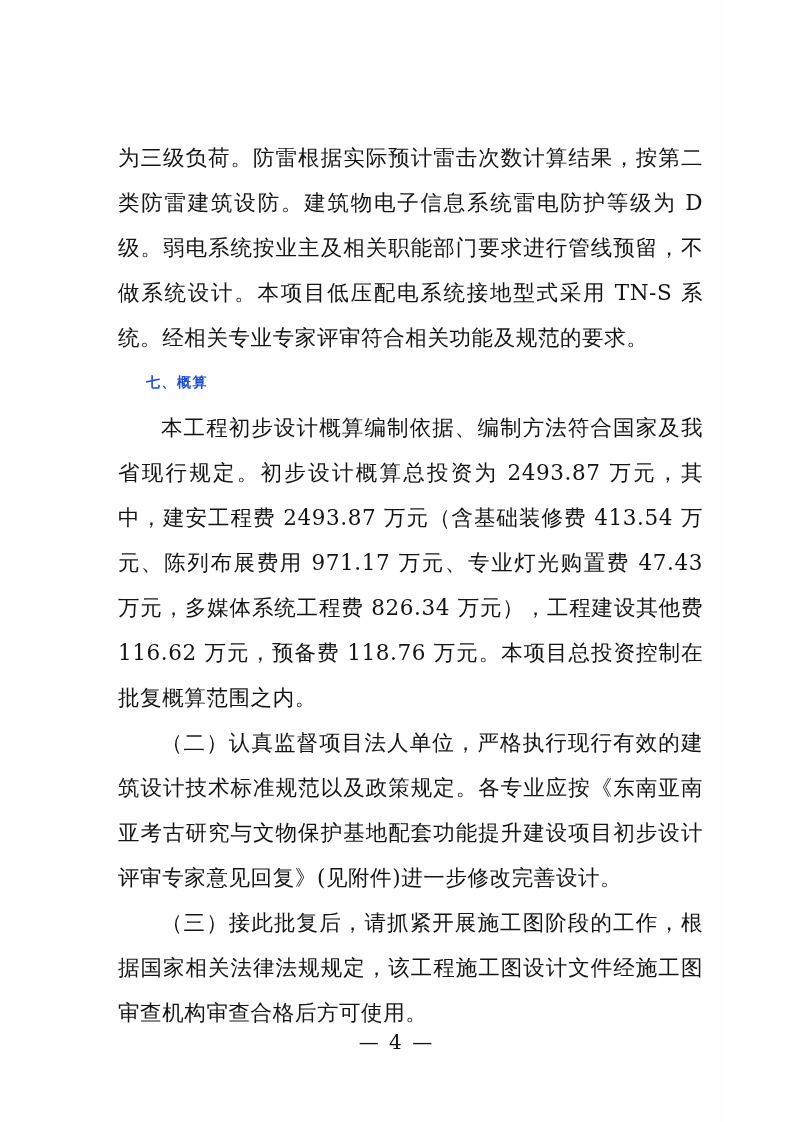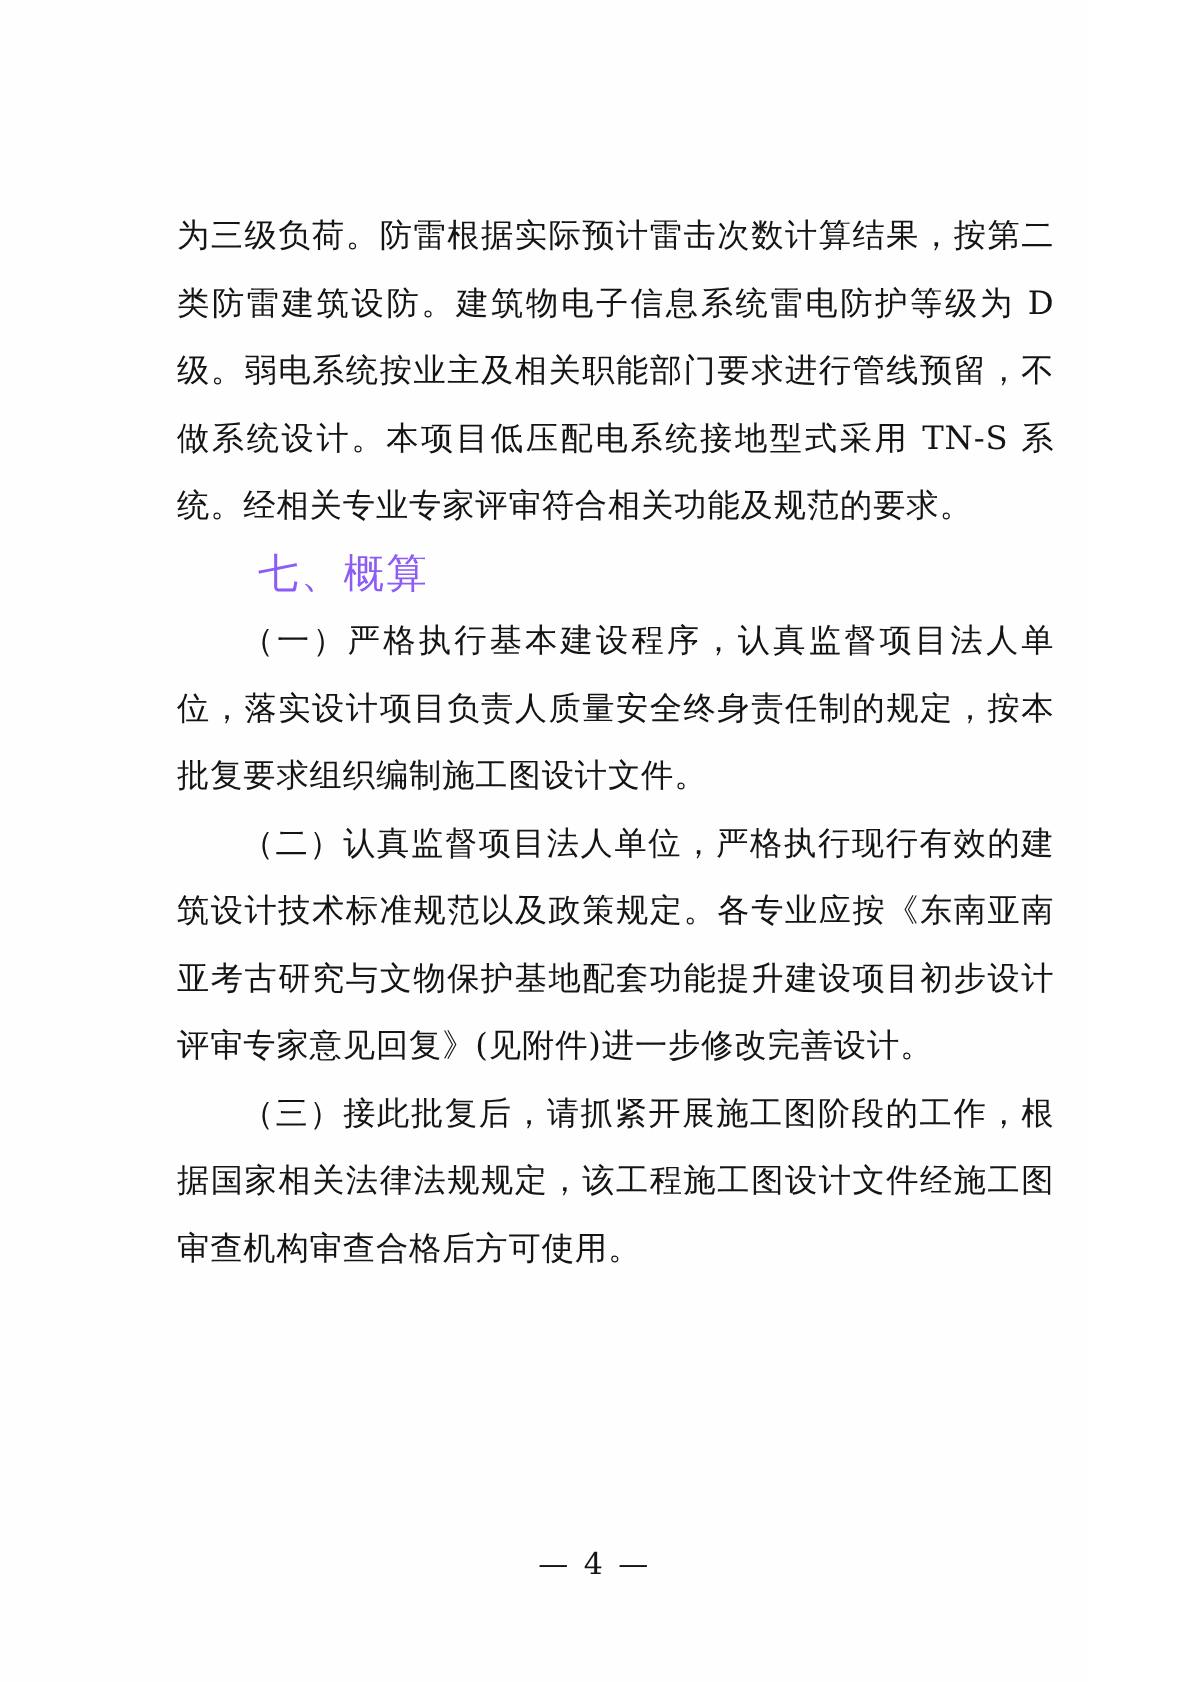--- a/index.html
+++ b/index.html
@@ -37,27 +37,27 @@
     text-align: justify;
     text-justify: inter-ideograph;
     font-family: "DejaVu Serif", "Liberation Serif", serif;
     color: #141414;
   }
   p.indent {
     text-indent: 2em;
   }
   h2.section {
     margin: 0;
-    font-size: 27px;
+    font-size: 14px;
     line-height: 45px;
-    font-weight: normal;
+    font-weight: bold;
     text-indent: 2em;
     letter-spacing: 1.5px;
     font-family: "DejaVu Serif", "Liberation Serif", serif;
-    color: #8b5cf6;
+    color: #1d4ed8;
   }
   .footer {
     position: absolute;
     left: 0;
     top: 1030px;
     width: 793px;
     text-align: center;
     font-size: 20px;
     letter-spacing: 2px;
     color: #141414;
@@ -68,23 +68,23 @@
 <body>
 
 <div class="page">
 
   <div class="content">
 
     <p class="para">为三级负荷。防雷根据实际预计雷击次数计算结果，按第二类防雷建筑设防。建筑物电子信息系统雷电防护等级为 D 级。弱电系统按业主及相关职能部门要求进行管线预留，不做系统设计。本项目低压配电系统接地型式采用 TN-S 系统。经相关专业专家评审符合相关功能及规范的要求。</p>
 
     <h2 class="section">七、概算</h2>
 
+    <p class="para indent">本工程初步设计概算编制依据、编制方法符合国家及我省现行规定。初步设计概算总投资为 2493.87 万元，其中，建安工程费 2493.87 万元（含基础装修费 413.54 万元、陈列布展费用 971.17 万元、专业灯光购置费 47.43 万元，多媒体系统工程费 826.34 万元），工程建设其他费 116.62 万元，预备费 118.76 万元。本项目总投资控制在批复概算范围之内。</p>
 
 
-    <p class="para indent">（一）严格执行基本建设程序，认真监督项目法人单位，落实设计项目负责人质量安全终身责任制的规定，按本批复要求组织编制施工图设计文件。</p>
 
     <p class="para indent">（二）认真监督项目法人单位，严格执行现行有效的建筑设计技术标准规范以及政策规定。各专业应按《东南亚南亚考古研究与文物保护基地配套功能提升建设项目初步设计评审专家意见回复》(见附件)进一步修改完善设计。</p>
 
     <p class="para indent">（三）接此批复后，请抓紧开展施工图阶段的工作，根据国家相关法律法规规定，该工程施工图设计文件经施工图审查机构审查合格后方可使用。</p>
 
   </div>
 
   <div class="footer">— 4 —</div>
 
 </div>

